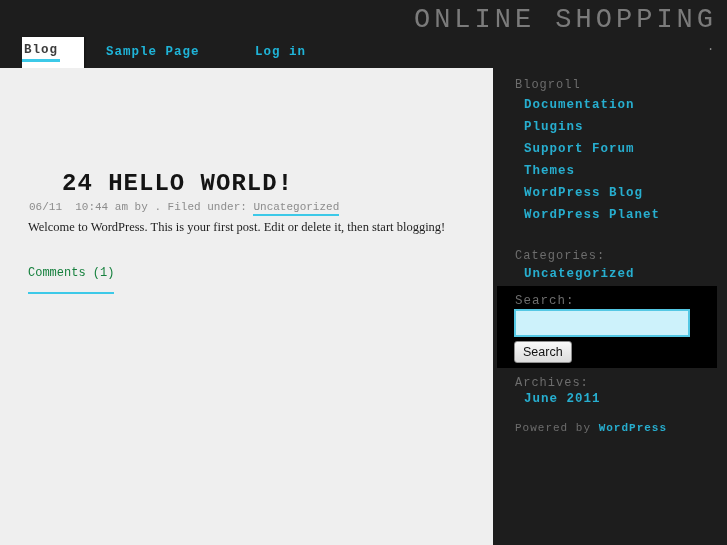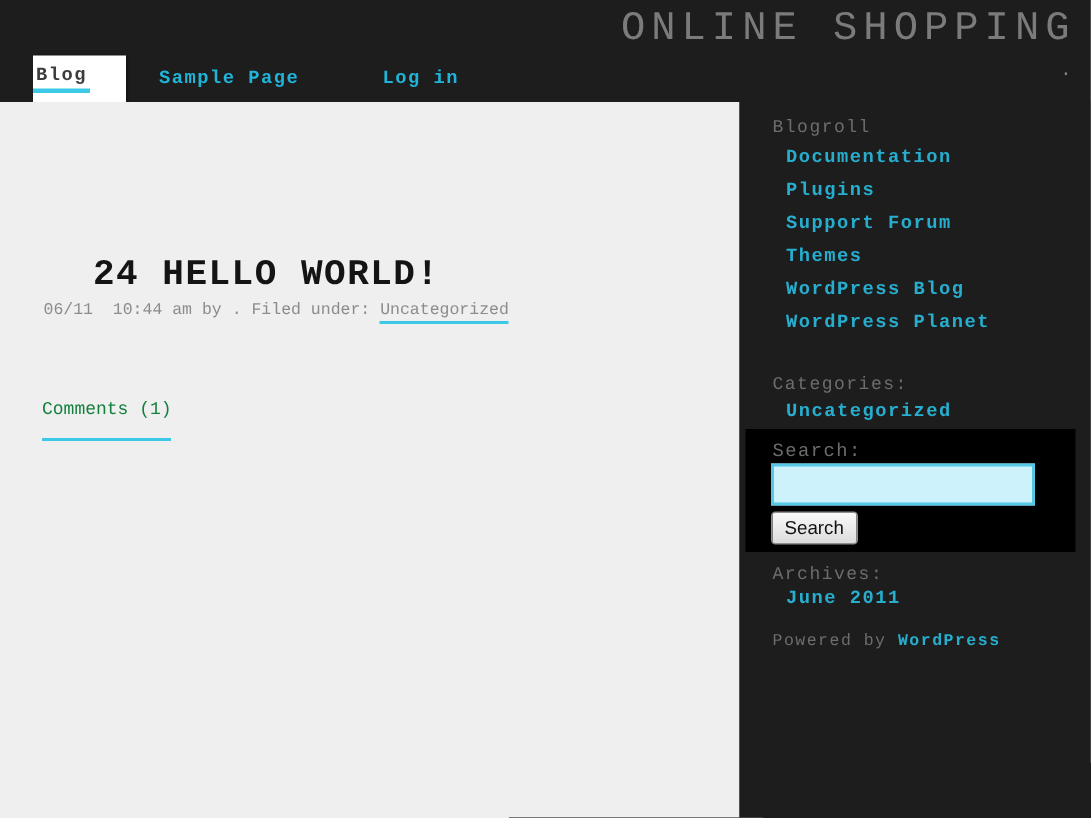--- a/index.html
+++ b/index.html
@@ -76,20 +76,21 @@
     <span class="tab-label">Blog</span>
   </div>
   <a class="nav-link sample">Sample Page</a>
   <a class="nav-link login">Log in</a>
 
   <div class="content">
     <h1 class="post-title">24 HELLO WORLD!</h1>
     <div class="post-meta">
       <span class="prefix">06/11  10:44 am by . Filed under: </span><a class="meta-cat">Uncategorized</a>
     </div>
+    <p class="post-body">Welcome to WordPress. This is your first post. Edit or delete it, then start blogging!</p>
     <a class="comments-link">Comments (1)</a>
   </div>
 
   <div class="sidebar">
     <div class="sb-heading blogroll">Blogroll</div>
     <ul class="sb-links">
       <li><a class="sb-link">Documentation</a></li>
       <li><a class="sb-link">Plugins</a></li>
       <li><a class="sb-link">Support Forum</a></li>
       <li><a class="sb-link">Themes</a></li>

